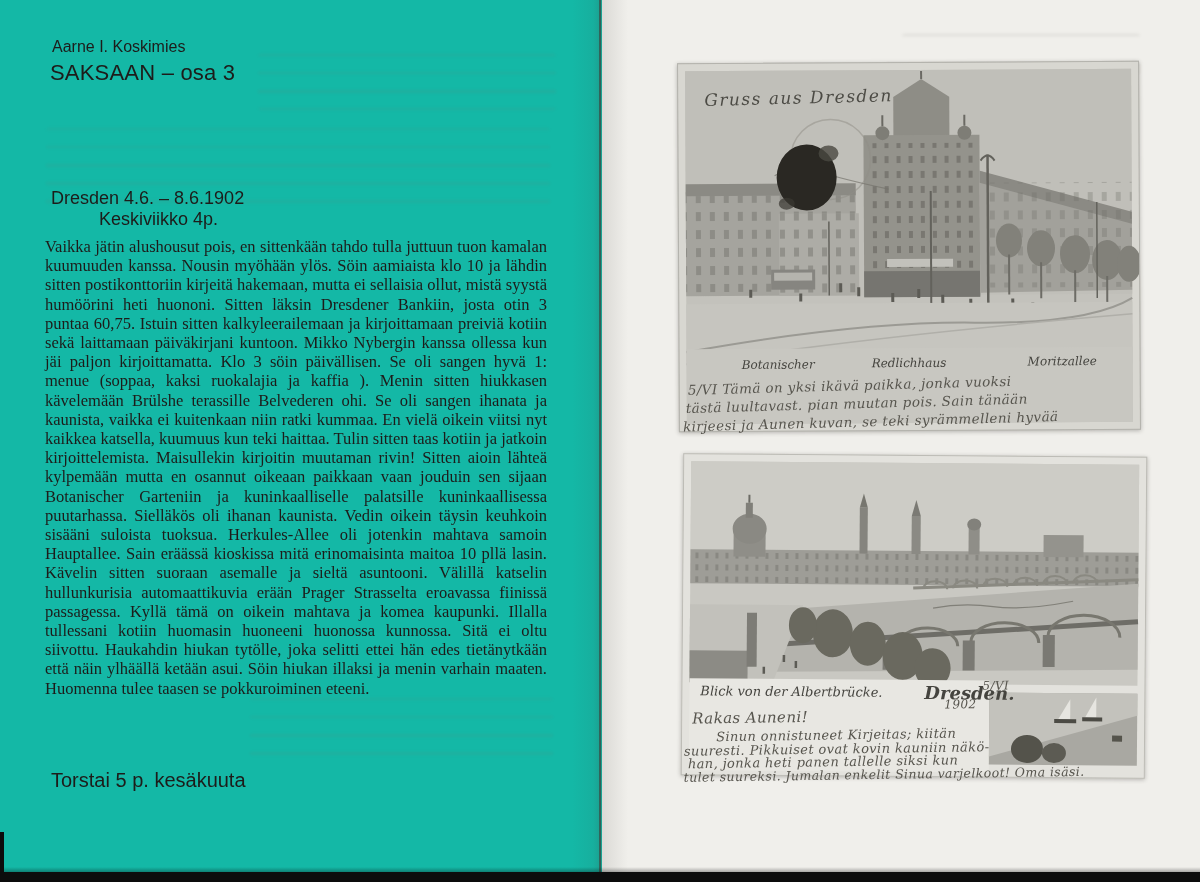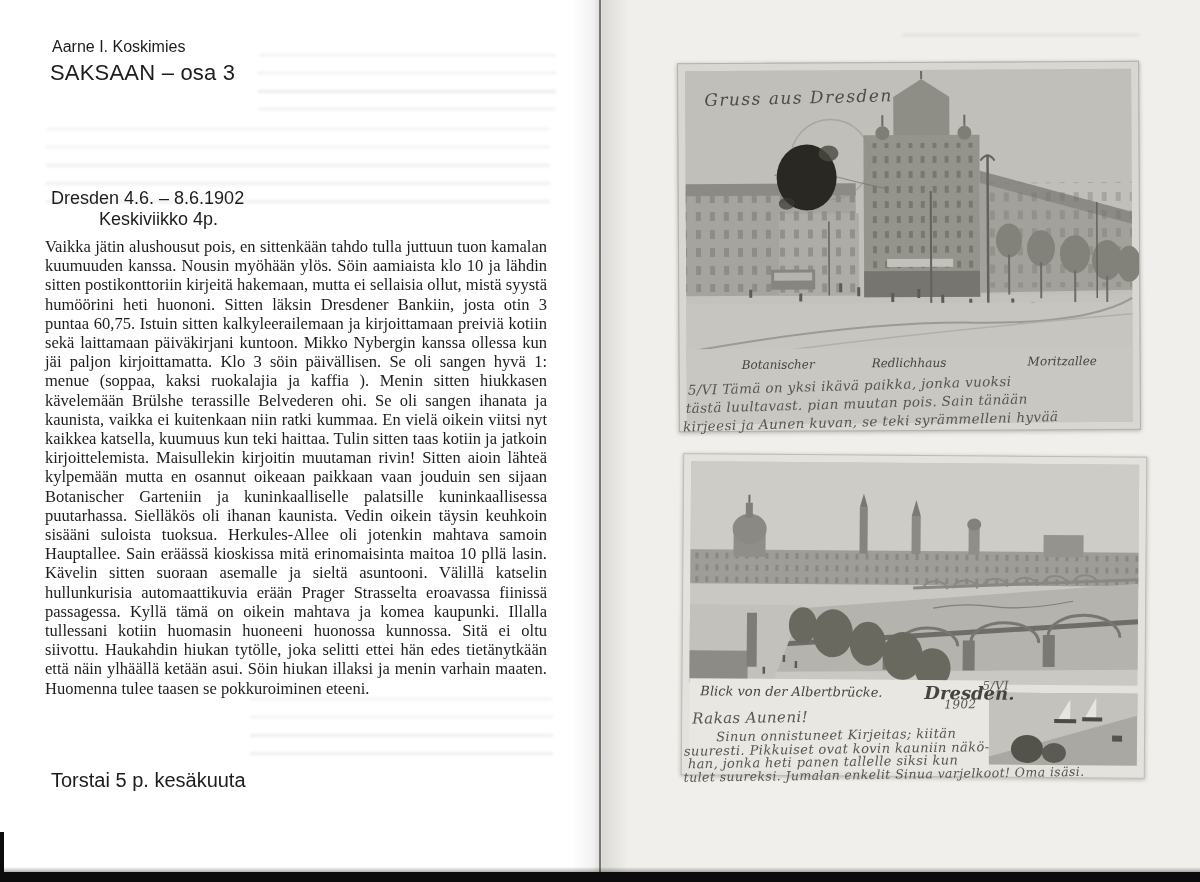--- a/index.html
+++ b/index.html
@@ -1,18 +1,18 @@
 <!DOCTYPE html>
 <html><head>
 <meta charset="utf-8">
 <style>
   html,body{margin:0;padding:0;background:#888;}
   .scan{
     position:relative;width:1200px;height:882px;overflow:hidden;
-    background:#ffffff;
+    background:#14b8a6;
     font-family:"Liberation Serif", serif;color:#1d1c1a;
   }
   .page-right-tone{position:absolute;left:602px;top:0;width:598px;height:882px;background:#f0efeb;}
   .gutter{
     position:absolute;left:572px;top:0;width:56px;height:882px;
     background:linear-gradient(90deg, rgba(0,0,0,0) 0%, rgba(60,58,52,0.07) 38%, rgba(60,58,52,0.16) 48%, rgba(35,33,28,0.45) 50%, rgba(60,58,52,0.12) 53%, rgba(0,0,0,0) 100%);
   }
   .gutter-line{position:absolute;left:599px;top:0;width:2px;height:882px;background:rgba(70,68,62,0.55);}
   
   .sans{font-family:"Liberation Sans", sans-serif;}

